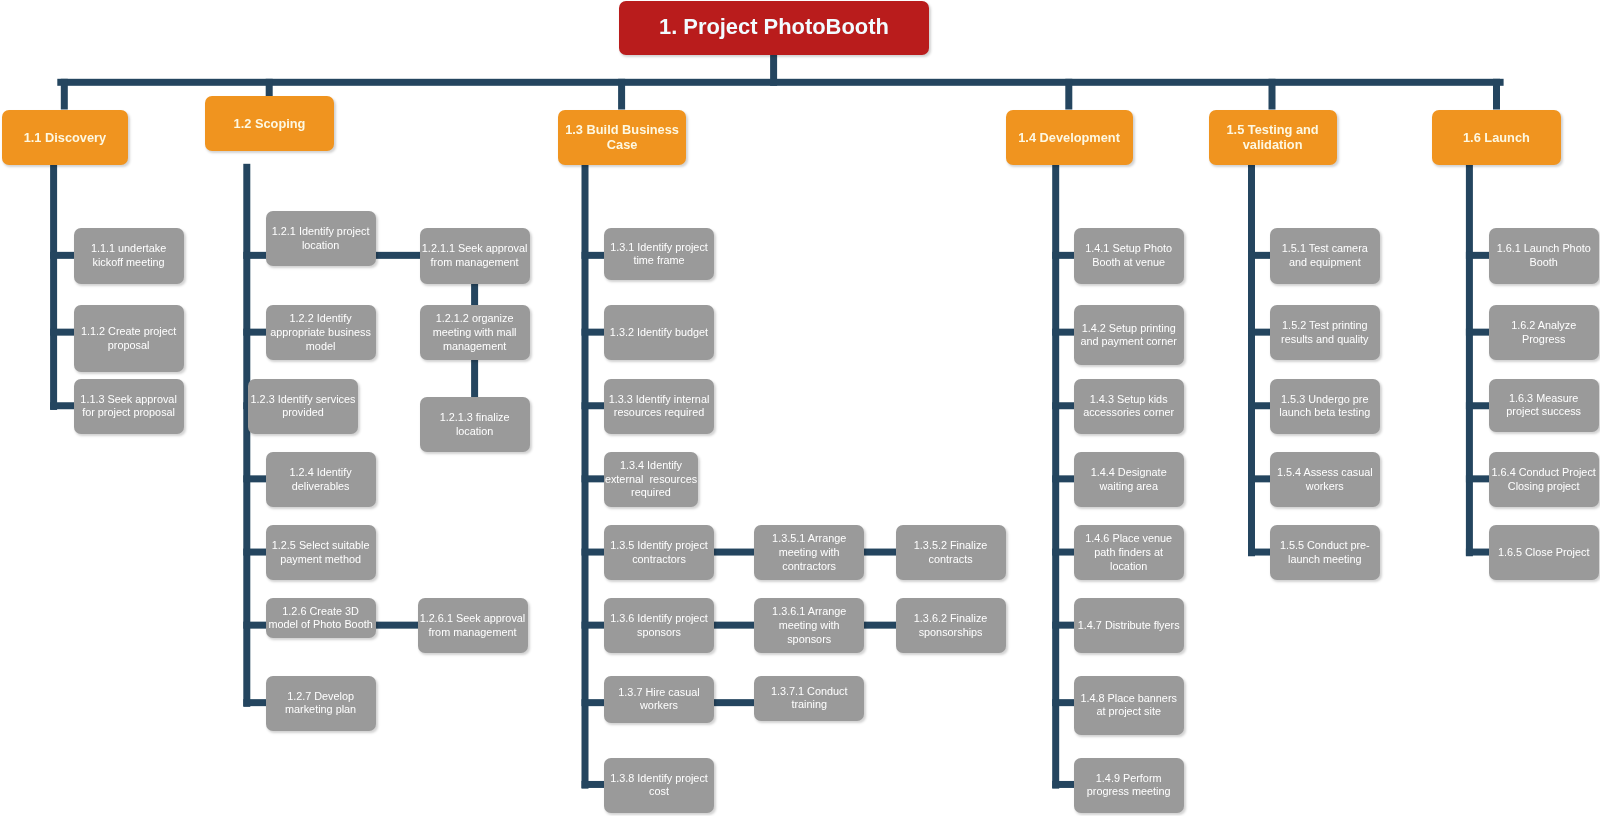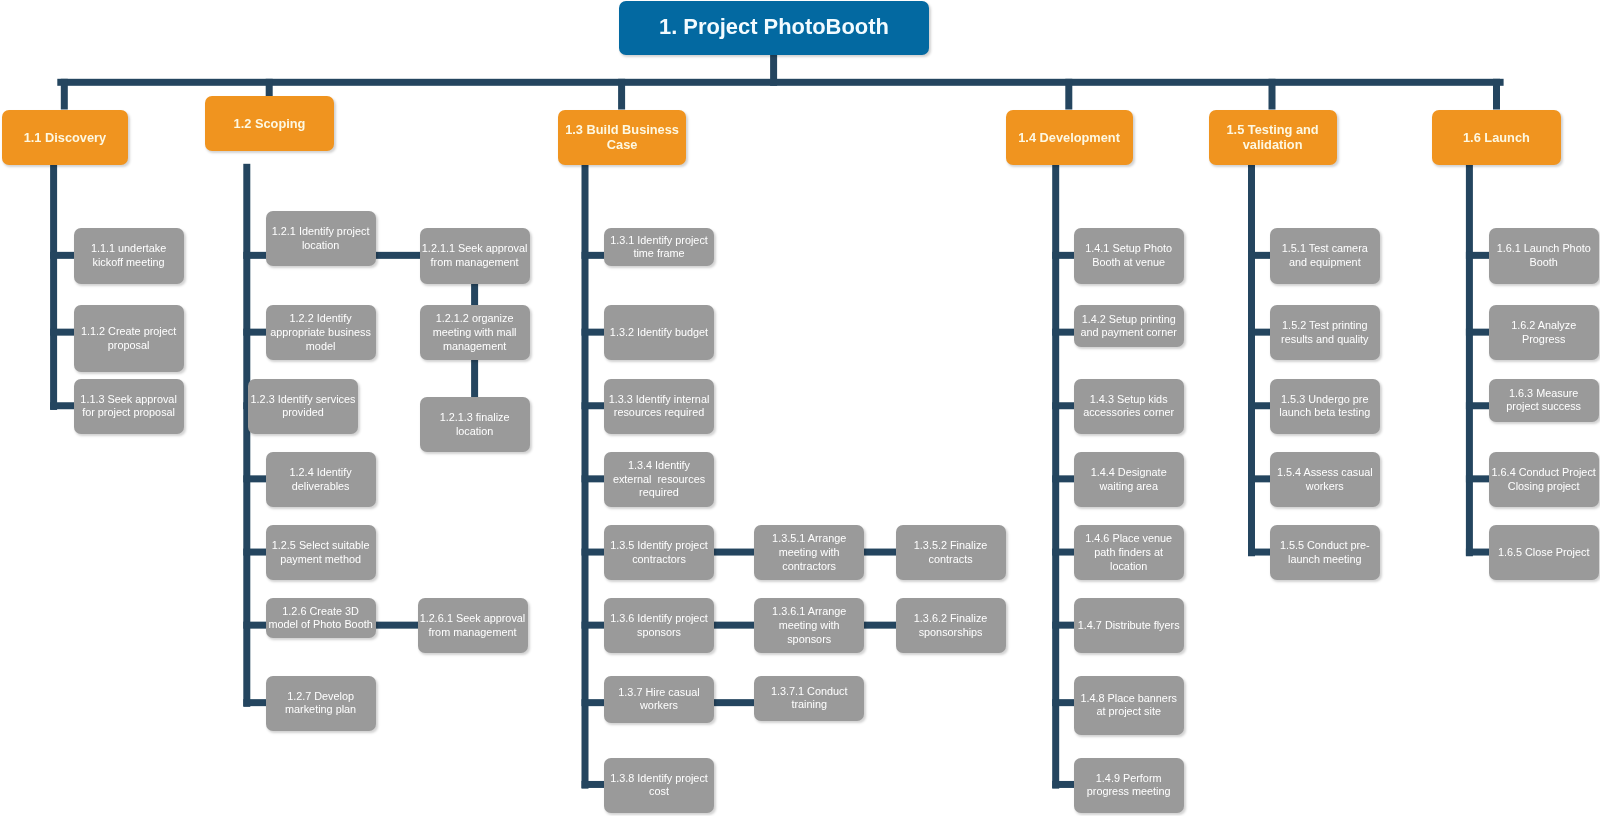--- a/index.html
+++ b/index.html
@@ -13,21 +13,21 @@
 .wires{position:absolute;left:0;top:0;}
 .branch{position:static;}
 .wires rect{fill:#24455f;}
 .node{
   position:absolute;box-sizing:border-box;border-radius:7px;
   display:flex;align-items:center;justify-content:center;
   box-shadow:1.5px 2px 2.5px rgba(0,0,0,0.18);
 }
 .tx{display:block;width:100%;text-align:center;transform:translateZ(0);}
 .tx span{display:block;white-space:pre;}
-.root{background:#0369a1;color:#f2fbff;}
+.root{background:#b91c1c;color:#f2fbff;}
 .root .tx span{font-size:21.9px;font-weight:bold;line-height:26px;}
 .root .tx{margin-top:-1.8px;}
 .lvl2{background:#f0941f;color:#fdf8e2;}
 .lvl2 .tx span{font-size:12.8px;font-weight:bold;line-height:15.2px;}
 .lvl3{background:#9a9a9a;color:#ffffff;}
 .lvl3 .tx span{font-size:10.85px;line-height:13.6px;}
 </style>
 </head>
 <body>
 
@@ -197,38 +197,38 @@
       </div>
     </div>
 </div>
 <div class="branch">
 <div class="node lvl2" style="left:558.00px;top:109.50px;width:128.20px;height:55.3px">
       <div class="tx">
         <span>1.3 Build Business</span>
         <span>Case</span>
       </div>
     </div>
-<div class="node lvl3" style="left:604.00px;top:228.40px;width:110.00px;height:38px">
+<div class="node lvl3" style="left:604.00px;top:228.40px;width:110.00px;height:52px">
       <div class="tx">
         <span>1.3.1 Identify project</span>
         <span>time frame</span>
       </div>
     </div>
 <div class="node lvl3" style="left:604.00px;top:305.20px;width:110.00px;height:55.3px">
       <div class="tx">
         <span>1.3.2 Identify budget</span>
       </div>
     </div>
 <div class="node lvl3" style="left:604.00px;top:378.80px;width:110.00px;height:55.3px">
       <div class="tx">
         <span>1.3.3 Identify internal</span>
         <span>resources required</span>
       </div>
     </div>
-<div class="node lvl3" style="left:604.00px;top:451.90px;width:110.00px;height:55.3px">
+<div class="node lvl3" style="left:604.00px;top:451.90px;width:94px;height:55.3px">
       <div class="tx">
         <span>1.3.4 Identify</span>
         <span>external  resources</span>
         <span>required</span>
       </div>
     </div>
 <div class="node lvl3" style="left:604.00px;top:525.10px;width:110.00px;height:55.3px">
       <div class="tx">
         <span>1.3.5 Identify project</span>
         <span>contractors</span>
@@ -290,21 +290,21 @@
       <div class="tx">
         <span>1.4 Development</span>
       </div>
     </div>
 <div class="node lvl3" style="left:1073.70px;top:228.40px;width:110.00px;height:55.3px">
       <div class="tx">
         <span>1.4.1 Setup Photo</span>
         <span>Booth at venue</span>
       </div>
     </div>
-<div class="node lvl3" style="left:1073.70px;top:305.20px;width:110.00px;height:42px">
+<div class="node lvl3" style="left:1073.70px;top:305.20px;width:110.00px;height:60px">
       <div class="tx">
         <span>1.4.2 Setup printing</span>
         <span>and payment corner</span>
       </div>
     </div>
 <div class="node lvl3" style="left:1073.70px;top:378.80px;width:110.00px;height:55.3px">
       <div class="tx">
         <span>1.4.3 Setup kids</span>
         <span>accessories corner</span>
       </div>
@@ -389,21 +389,21 @@
         <span>1.6.1 Launch Photo</span>
         <span>Booth</span>
       </div>
     </div>
 <div class="node lvl3" style="left:1488.70px;top:305.20px;width:110.00px;height:55.3px">
       <div class="tx">
         <span>1.6.2 Analyze</span>
         <span>Progress</span>
       </div>
     </div>
-<div class="node lvl3" style="left:1488.70px;top:378.80px;width:110.00px;height:43px">
+<div class="node lvl3" style="left:1488.70px;top:378.80px;width:110.00px;height:53px">
       <div class="tx">
         <span>1.6.3 Measure</span>
         <span>project success</span>
       </div>
     </div>
 <div class="node lvl3" style="left:1488.70px;top:451.90px;width:110.00px;height:55.3px">
       <div class="tx">
         <span>1.6.4 Conduct Project</span>
         <span>Closing project</span>
       </div>

